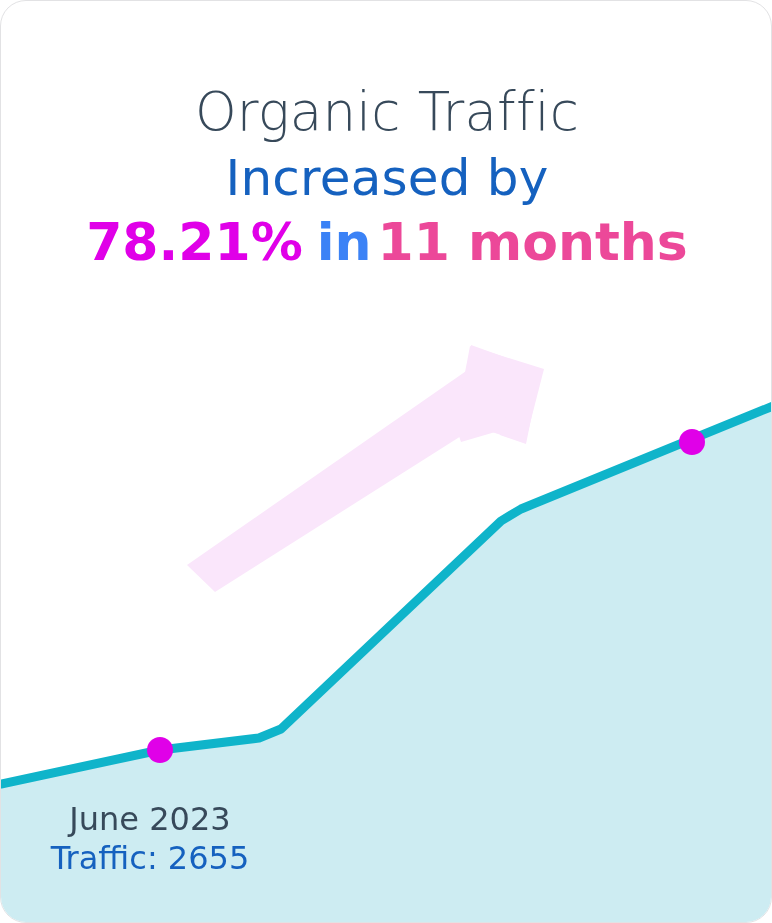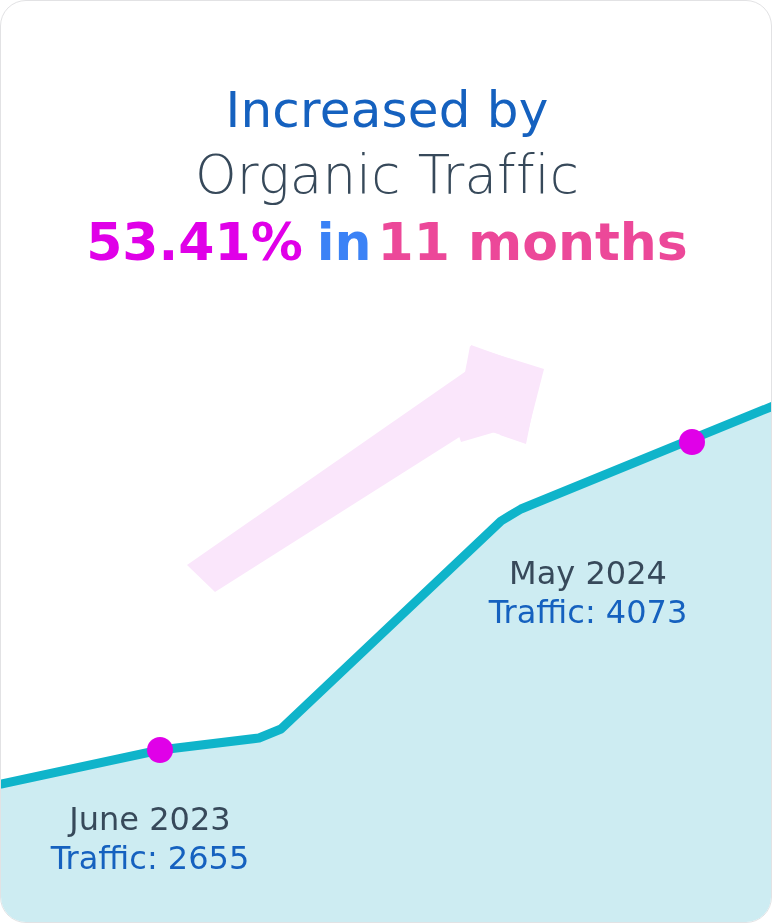--- a/index.html
+++ b/index.html
@@ -116,30 +116,26 @@
         <polygon points="186,564 481,359 509,404 214,591" fill="#fae6fb"></polygon>
 
         <polygon points="470,344 540,369 525,443 499,434 507,385 471,372" fill="#fae6fb"></polygon>
         <polygon points="469,345 543,368 524,442 455,419" fill="#fae6fb"></polygon>
         <polygon points="449,409 498,394 508,427 460,441" fill="#fae6fb"></polygon>
       </g>
     </svg>
   </div>
 
   <div id="headline">
+    <span class="hl-line" id="hl-line1">Organic Traffic</span>
     <span class="hl-line" id="hl-line2">Increased by</span>
-    <span class="hl-line" id="hl-line1">Organic Traffic</span>
     <span class="hl-line" id="hl-line3">
-      <span class="pct">53.41%</span><span class="in-wd">in</span><span class="months">11 months</span>
+      <span class="pct">78.21%</span><span class="in-wd">in</span><span class="months">11 months</span>
     </span>
   </div>
 
-  <div class="annotation" id="annotation-right">
-    <span class="ann-date">May 2024</span>
-    <span class="ann-traffic">Traffic: 4073</span>
-  </div>
 
   <div class="annotation" id="annotation-left">
     <span class="ann-date">June 2023</span>
     <span class="ann-traffic">Traffic: 2655</span>
   </div>
 
 </div>
 
 </body></html>

